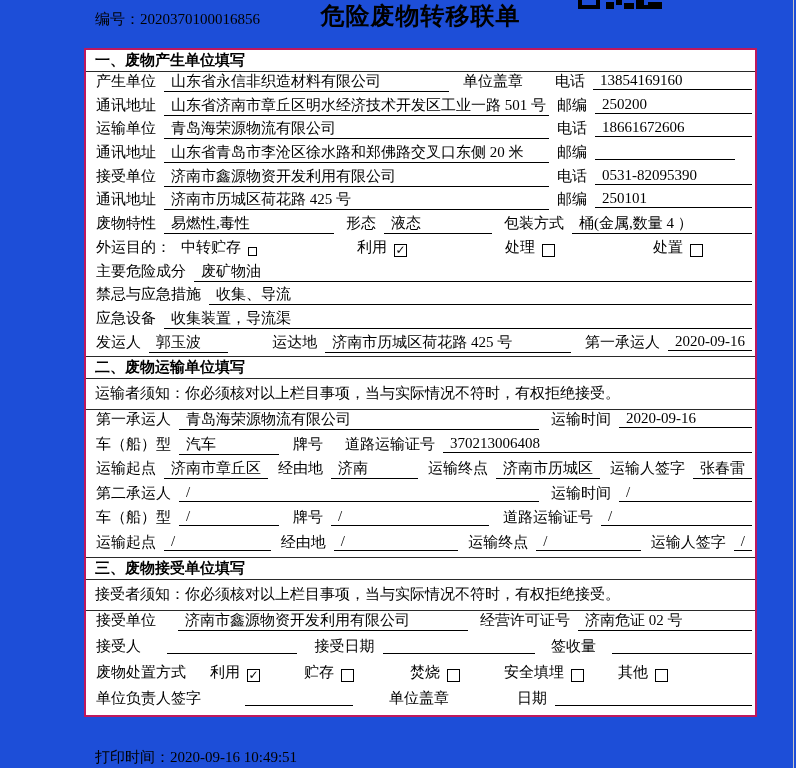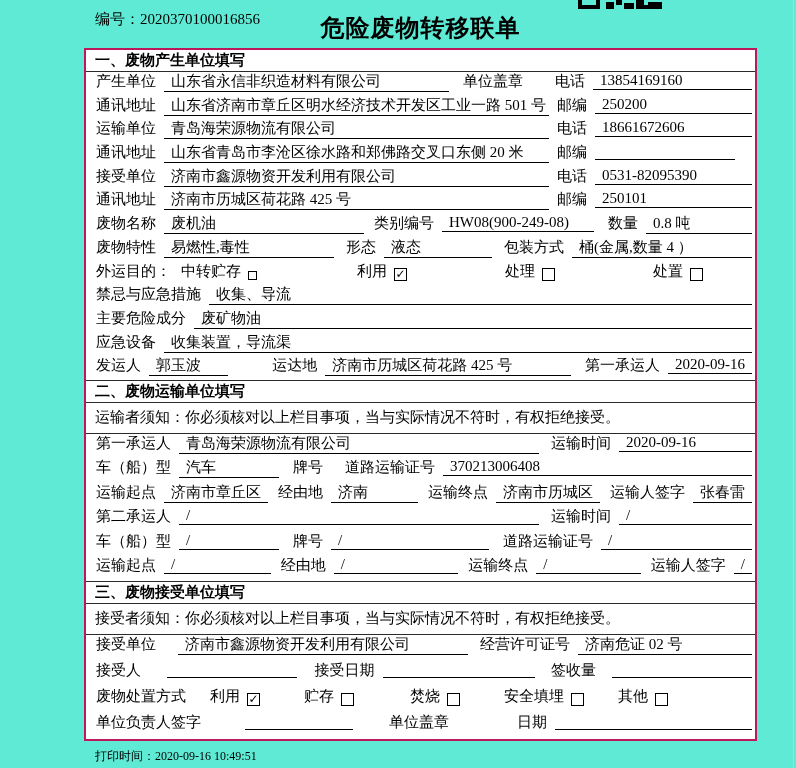--- a/index.html
+++ b/index.html
@@ -1,22 +1,22 @@
 <!DOCTYPE html>
 <html><head>
 <meta charset="utf-8">
 <style>
   * { box-sizing: border-box; margin: 0; padding: 0; }
   html,body { width:796px; height:768px; background:#fff; }
   body { font-family:"Liberation Serif","DejaVu Serif",serif; color:#000; font-size:15px; }
-  .page { position:relative; width:796px; height:768px; background:#5eead4; overflow:hidden; }
+  .page { position:relative; width:796px; height:768px; background:#1d4ed8; overflow:hidden; }
   .page-edge { position:absolute; top:0; right:2px; width:1px; height:100%; background:#c9c9c9; }
 
   .doc-no { position:absolute; left:95px; top:10px; font-size:15px; white-space:nowrap; }
-  .doc-title { position:absolute; left:84px; top:12px; width:673px; text-align:center;
+  .doc-title { position:absolute; left:84px; top:0px; width:673px; text-align:center;
                font-size:24px; font-weight:bold; font-family:Liberation Serif, serif; letter-spacing:1px; }
   .qr { position:absolute; left:578px; top:0; width:84px; height:10px; }
 
   .doc-table { position:absolute; left:84px; top:48px; width:673px; border:2px solid #be185d; background:#fff; }
 
   .sec-h { font-weight:bold; font-family:"Liberation Sans","DejaVu Sans",sans-serif;
            padding:1px 9px; height:22px; display:flex; align-items:center;
            border-bottom:1px solid #2a2a2a; font-size:15px; }
   .sec { border-top:0; }
   .sec + .sec { border-top:1px solid #2a2a2a; }
@@ -29,21 +29,21 @@
   .lbl { white-space:nowrap; margin-right:8px; }
   .val { border-bottom:1px solid #000; padding:0 7px; white-space:nowrap; min-height:17px; }
   .grow { flex:1 1 auto; }
 
   .cbw { white-space:nowrap; display:flex; align-items:flex-end; }
   .cb { display:inline-block; width:13px; height:13px; border:1.5px solid #000; margin-left:7px;
         text-align:center; line-height:11px; font-size:12px;
         font-family:"DejaVu Sans","Liberation Sans",sans-serif; font-weight:bold; }
   .cb-sm { width:9px; height:9px; margin-bottom:1px; }
 
-  .print-time { position:absolute; left:95px; top:748px; font-size:12px; white-space:nowrap; }
+  .print-time { position:absolute; left:95px; top:748px; font-size:15px; white-space:nowrap; }
 </style>
 </head>
 <body>
 
 <div class="page">
 
   <div class="doc-no"><span>编号：</span><span>2020370100016856</span></div>
 
   <div class="doc-title">危险废物转移联单</div>
 
@@ -100,28 +100,20 @@
         <span class="val grow">0531-82095390</span>
       </div>
 
       <div class="row">
         <span class="lbl">通讯地址</span>
         <span class="val" style="width:385px">济南市历城区荷花路 425 号</span>
         <span class="lbl" style="margin-left:8px">邮编</span>
         <span class="val grow">250101</span>
       </div>
 
-      <div class="row">
-        <span class="lbl">废物名称</span>
-        <span class="val" style="width:200px">废机油</span>
-        <span class="lbl" style="margin-left:10px">类别编号</span>
-        <span class="val" style="width:152px">HW08(900-249-08)</span>
-        <span class="lbl" style="margin-left:14px">数量</span>
-        <span class="val grow">0.8 吨</span>
-      </div>
 
       <div class="row">
         <span class="lbl">废物特性</span>
         <span class="val" style="width:170px">易燃性,毒性</span>
         <span class="lbl" style="margin-left:12px">形态</span>
         <span class="val" style="width:108px">液态</span>
         <span class="lbl" style="margin-left:12px">包装方式</span>
         <span class="val grow">桶(金属,数量  4 ）</span>
       </div>
 
@@ -139,27 +131,27 @@
           <span>处理</span>
           <span class="cb"></span>
         </span>
         <span class="cbw" style="margin-left:98px">
           <span>处置</span>
           <span class="cb"></span>
         </span>
       </div>
 
       <div class="row">
+        <span class="lbl">主要危险成分</span>
+        <span class="val grow">废矿物油</span>
+      </div>
+
+      <div class="row">
         <span class="lbl">禁忌与应急措施</span>
         <span class="val grow">收集、导流</span>
-      </div>
-
-      <div class="row">
-        <span class="lbl">主要危险成分</span>
-        <span class="val grow">废矿物油</span>
       </div>
 
       <div class="row">
         <span class="lbl">应急设备</span>
         <span class="val grow">收集装置，导流渠</span>
       </div>
 
       <div class="row">
         <span class="lbl">发运人</span>
         <span class="val" style="width:80px">郭玉波</span>

